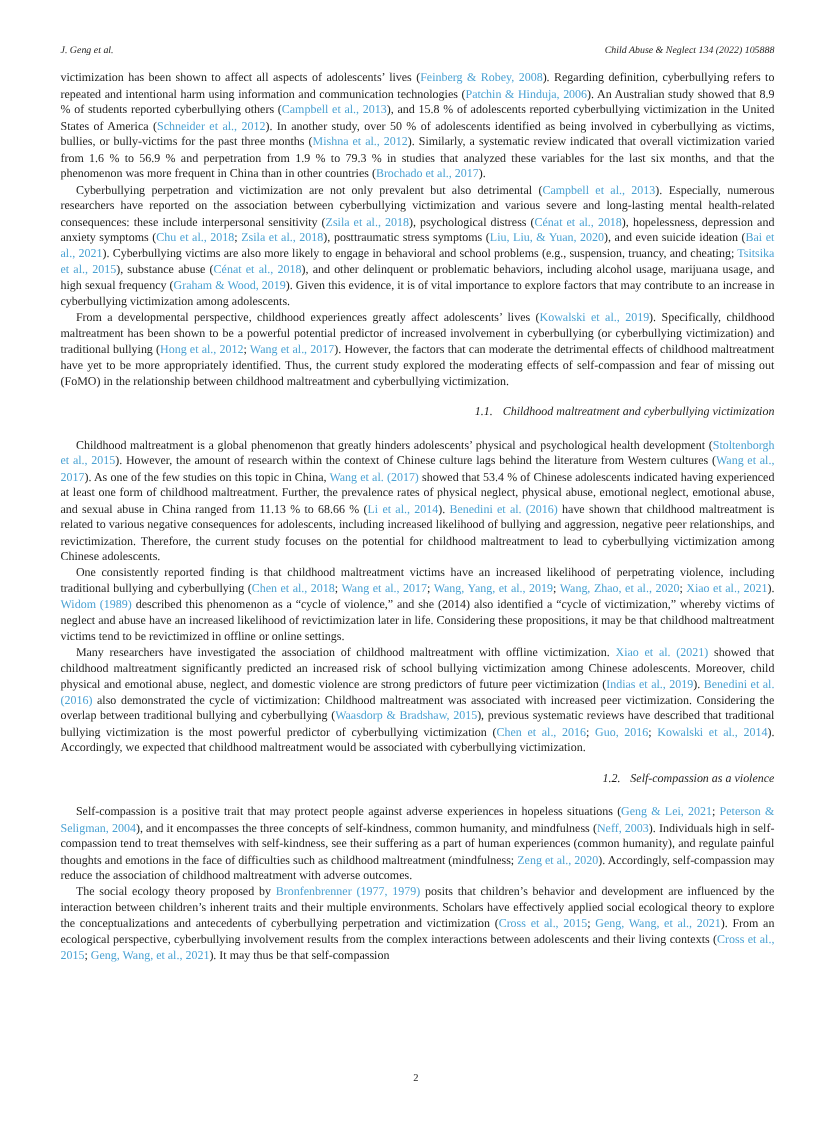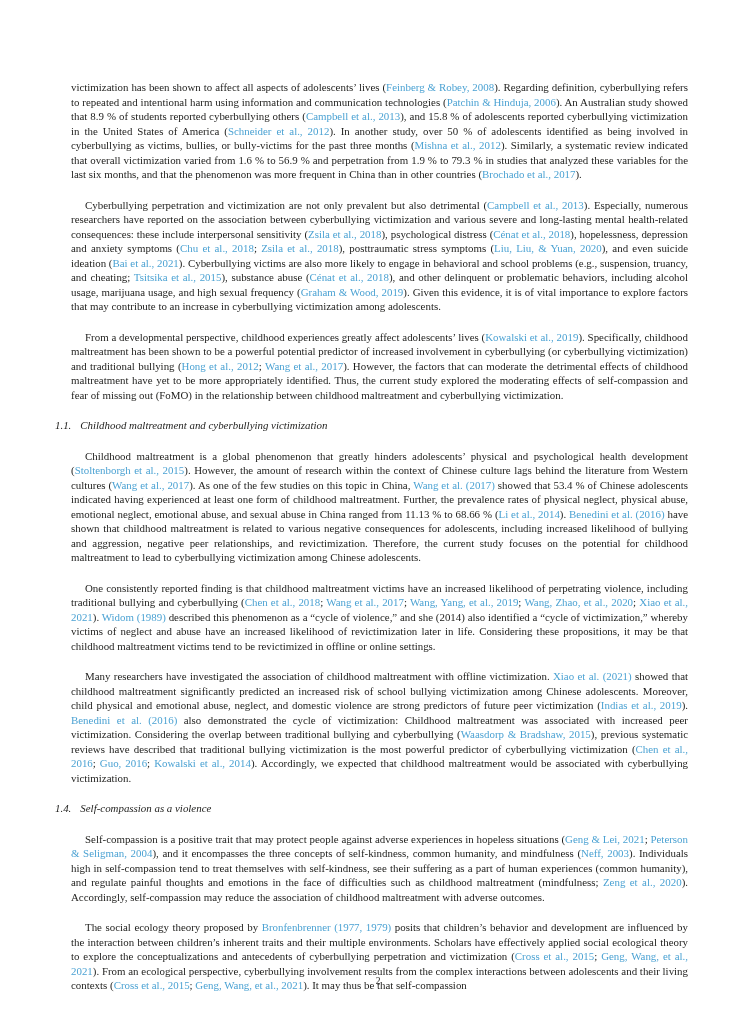--- a/index.html
+++ b/index.html
@@ -32,32 +32,32 @@
     position: absolute;
     top: 64px;
     left: 55px;
     right: 52px;
     font-size: 10.9px;
     line-height: 14.5px;
     text-align: justify;
     color: var(--text-color, #1d1d1b);
   }
   .article p {
-    margin: 16px;
+    margin: 0;
     padding: 0;
   }
   .article p.indent {
     text-indent: 14px;
   }
   .section-heading {
     font-size: 10.9px;
     font-weight: normal;
     font-style: italic;
-    margin: 13px 0 16px 0;
-    text-align: left;
+    margin: 13px 0 16px 12px;
+    text-align: right;
   }
   .heading-number {
     margin-right: 9px;
   }
   .cite-link {
     color: var(--link-color, #4ba2d3);
     cursor: pointer;
   }
   .page-footer {
     position: absolute;
@@ -66,30 +66,34 @@
     right: 0;
     text-align: center;
     font-size: 9.5px;
     color: var(--text-color, #1d1d1b);
   }
 </style>
 </head>
 <body>
 
 <div class="page">
+  <div class="running-header">
+    <span>J. Geng et al.</span>
+    <span>Child Abuse &amp; Neglect 134 (2022) 105888</span>
+  </div>
 
   <main class="article">
       <p class=""><span>victimization has been shown to affect all aspects of adolescents’ lives (</span><span class="cite-link">Feinberg &amp; Robey, 2008</span><span>). Regarding definition, cyberbullying refers to repeated and intentional harm using information and communication technologies (</span><span class="cite-link">Patchin &amp; Hinduja, 2006</span><span>). An Australian study showed that 8.9 % of students reported cyberbullying others (</span><span class="cite-link">Campbell et al., 2013</span><span>), and 15.8 % of adolescents reported cyberbullying victimization in the United States of America (</span><span class="cite-link">Schneider et al., 2012</span><span>). In another study, over 50 % of adolescents identified as being involved in cyberbullying as victims, bullies, or bully-victims for the past three months (</span><span class="cite-link">Mishna et al., 2012</span><span>). Similarly, a systematic review indicated that overall victimization varied from 1.6 % to 56.9 % and perpetration from 1.9 % to 79.3 % in studies that analyzed these variables for the last six months, and that the phenomenon was more frequent in China than in other countries (</span><span class="cite-link">Brochado et al., 2017</span><span>).</span></p>
       <p class="indent"><span>Cyberbullying perpetration and victimization are not only prevalent but also detrimental (</span><span class="cite-link">Campbell et al., 2013</span><span>). Especially, numerous researchers have reported on the association between cyberbullying victimization and various severe and long-lasting mental health-related consequences: these include interpersonal sensitivity (</span><span class="cite-link">Zsila et al., 2018</span><span>), psychological distress (</span><span class="cite-link">Cénat et al., 2018</span><span>), hopelessness, depression and anxiety symptoms (</span><span class="cite-link">Chu et al., 2018</span><span>; </span><span class="cite-link">Zsila et al., 2018</span><span>), posttraumatic stress symptoms (</span><span class="cite-link">Liu, Liu, &amp; Yuan, 2020</span><span>), and even suicide ideation (</span><span class="cite-link">Bai et al., 2021</span><span>). Cyberbullying victims are also more likely to engage in behavioral and school problems (e.g., suspension, truancy, and cheating; </span><span class="cite-link">Tsitsika et al., 2015</span><span>), substance abuse (</span><span class="cite-link">Cénat et al., 2018</span><span>), and other delinquent or problematic behaviors, including alcohol usage, marijuana usage, and high sexual frequency (</span><span class="cite-link">Graham &amp; Wood, 2019</span><span>). Given this evidence, it is of vital importance to explore factors that may contribute to an increase in cyberbullying victimization among adolescents.</span></p>
       <p class="indent"><span>From a developmental perspective, childhood experiences greatly affect adolescents’ lives (</span><span class="cite-link">Kowalski et al., 2019</span><span>). Specifically, childhood maltreatment has been shown to be a powerful potential predictor of increased involvement in cyberbullying (or cyberbullying victimization) and traditional bullying (</span><span class="cite-link">Hong et al., 2012</span><span>; </span><span class="cite-link">Wang et al., 2017</span><span>). However, the factors that can moderate the detrimental effects of childhood maltreatment have yet to be more appropriately identified. Thus, the current study explored the moderating effects of self-compassion and fear of missing out (FoMO) in the relationship between childhood maltreatment and cyberbullying victimization.</span></p>
       <h2 class="section-heading"><span class="heading-number">1.1.</span><span class="heading-text">Childhood maltreatment and cyberbullying victimization</span></h2>
       <p class="indent"><span>Childhood maltreatment is a global phenomenon that greatly hinders adolescents’ physical and psychological health development (</span><span class="cite-link">Stoltenborgh et al., 2015</span><span>). However, the amount of research within the context of Chinese culture lags behind the literature from Western cultures (</span><span class="cite-link">Wang et al., 2017</span><span>). As one of the few studies on this topic in China, </span><span class="cite-link">Wang et al. (2017)</span><span> showed that 53.4 % of Chinese adolescents indicated having experienced at least one form of childhood maltreatment. Further, the prevalence rates of physical neglect, physical abuse, emotional neglect, emotional abuse, and sexual abuse in China ranged from 11.13 % to 68.66 % (</span><span class="cite-link">Li et al., 2014</span><span>). </span><span class="cite-link">Benedini et al. (2016)</span><span> have shown that childhood maltreatment is related to various negative consequences for adolescents, including increased likelihood of bullying and aggression, negative peer relationships, and revictimization. Therefore, the current study focuses on the potential for childhood maltreatment to lead to cyberbullying victimization among Chinese adolescents.</span></p>
       <p class="indent"><span>One consistently reported finding is that childhood maltreatment victims have an increased likelihood of perpetrating violence, including traditional bullying and cyberbullying (</span><span class="cite-link">Chen et al., 2018</span><span>; </span><span class="cite-link">Wang et al., 2017</span><span>; </span><span class="cite-link">Wang, Yang, et al., 2019</span><span>; </span><span class="cite-link">Wang, Zhao, et al., 2020</span><span>; </span><span class="cite-link">Xiao et al., 2021</span><span>). </span><span class="cite-link">Widom (1989)</span><span> described this phenomenon as a “cycle of violence,” and she (2014) also identified a “cycle of victimization,” whereby victims of neglect and abuse have an increased likelihood of revictimization later in life. Considering these propositions, it may be that childhood maltreatment victims tend to be revictimized in offline or online settings.</span></p>
       <p class="indent"><span>Many researchers have investigated the association of childhood maltreatment with offline victimization. </span><span class="cite-link">Xiao et al. (2021)</span><span> showed that childhood maltreatment significantly predicted an increased risk of school bullying victimization among Chinese adolescents. Moreover, child physical and emotional abuse, neglect, and domestic violence are strong predictors of future peer victimization (</span><span class="cite-link">Indias et al., 2019</span><span>). </span><span class="cite-link">Benedini et al. (2016)</span><span> also demonstrated the cycle of victimization: Childhood maltreatment was associated with increased peer victimization. Considering the overlap between traditional bullying and cyberbullying (</span><span class="cite-link">Waasdorp &amp; Bradshaw, 2015</span><span>), previous systematic reviews have described that traditional bullying victimization is the most powerful predictor of cyberbullying victimization (</span><span class="cite-link">Chen et al., 2016</span><span>; </span><span class="cite-link">Guo, 2016</span><span>; </span><span class="cite-link">Kowalski et al., 2014</span><span>). Accordingly, we expected that childhood maltreatment would be associated with cyberbullying victimization.</span></p>
-      <h2 class="section-heading"><span class="heading-number">1.4.</span><span class="heading-text">Self-compassion as a violence</span></h2>
+      <h2 class="section-heading"><span class="heading-number">1.2.</span><span class="heading-text">Self-compassion as a violence</span></h2>
       <p class="indent"><span>Self-compassion is a positive trait that may protect people against adverse experiences in hopeless situations (</span><span class="cite-link">Geng &amp; Lei, 2021</span><span>; </span><span class="cite-link">Peterson &amp; Seligman, 2004</span><span>), and it encompasses the three concepts of self-kindness, common humanity, and mindfulness (</span><span class="cite-link">Neff, 2003</span><span>). Individuals high in self-compassion tend to treat themselves with self-kindness, see their suffering as a part of human experiences (common humanity), and regulate painful thoughts and emotions in the face of difficulties such as childhood maltreatment (mindfulness; </span><span class="cite-link">Zeng et al., 2020</span><span>). Accordingly, self-compassion may reduce the association of childhood maltreatment with adverse outcomes.</span></p>
       <p class="indent"><span>The social ecology theory proposed by </span><span class="cite-link">Bronfenbrenner (1977, 1979)</span><span> posits that children’s behavior and development are influenced by the interaction between children’s inherent traits and their multiple environments. Scholars have effectively applied social ecological theory to explore the conceptualizations and antecedents of cyberbullying perpetration and victimization (</span><span class="cite-link">Cross et al., 2015</span><span>; </span><span class="cite-link">Geng, Wang, et al., 2021</span><span>). From an ecological perspective, cyberbullying involvement results from the complex interactions between adolescents and their living contexts (</span><span class="cite-link">Cross et al., 2015</span><span>; </span><span class="cite-link">Geng, Wang, et al., 2021</span><span>). It may thus be that self-compassion</span></p>
     </main>
 
   <div class="page-footer">
     <span>2</span>
   </div>
 </div>
 
 </body></html>

